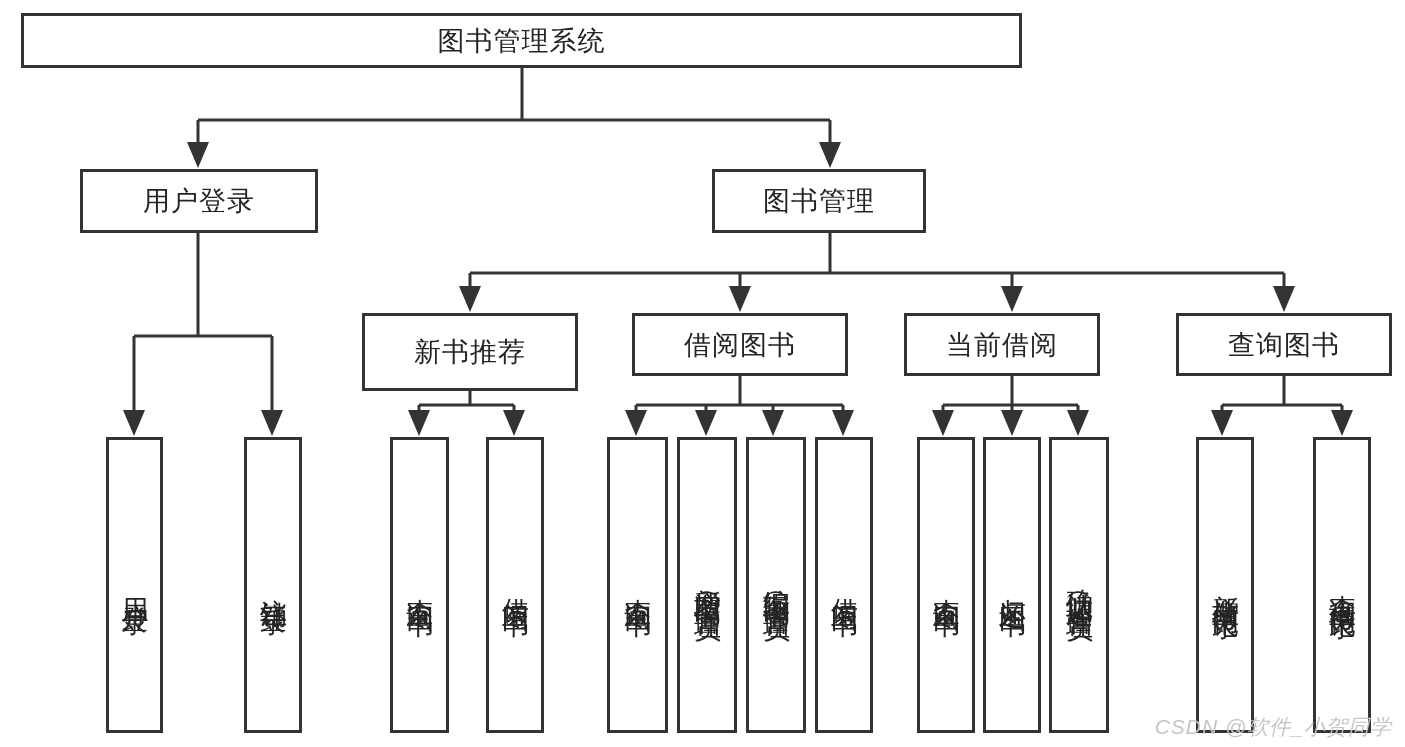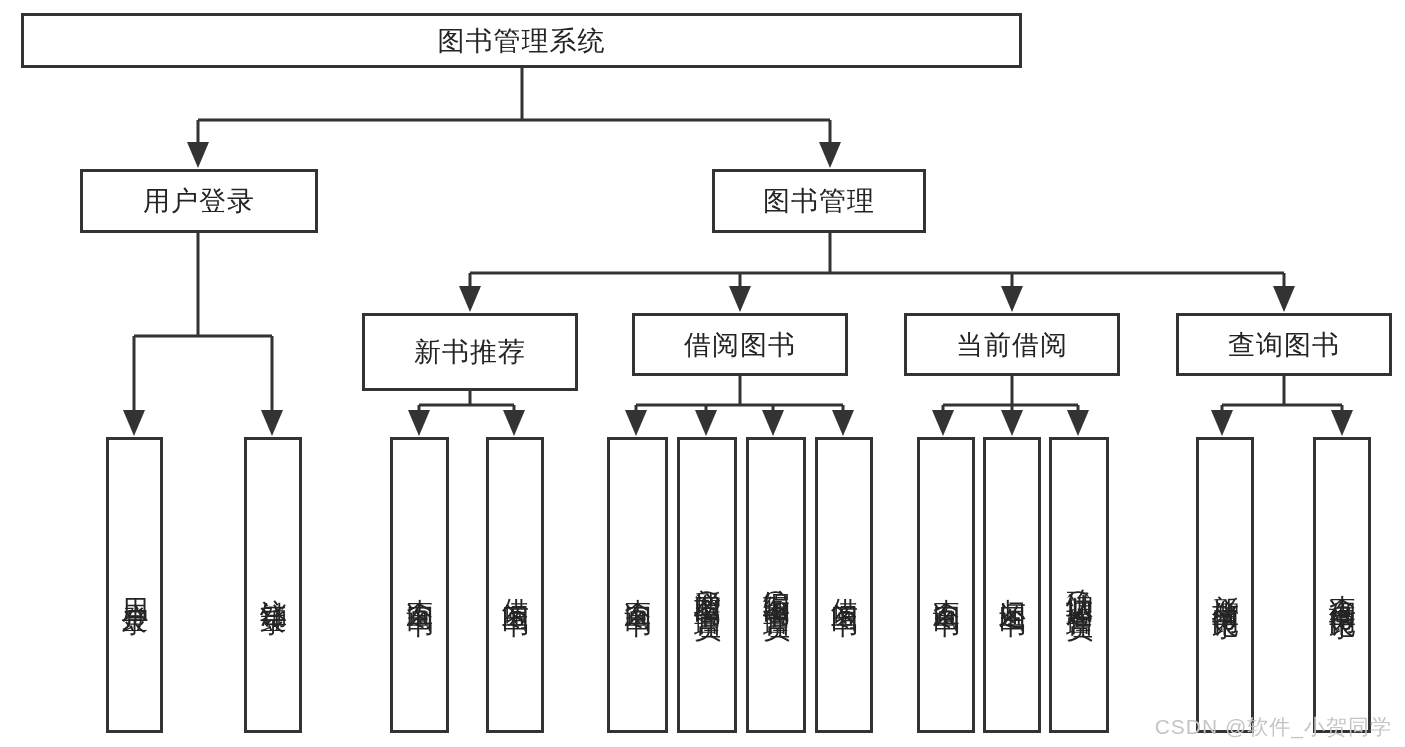--- a/index.html
+++ b/index.html
@@ -13,21 +13,21 @@
     display:flex;align-items:center;justify-content:center;z-index:1;
     font-size:27px;color:#242424;
   }
   .box.h{letter-spacing:1px;white-space:nowrap;}
   .box.v{
     writing-mode:vertical-rl;text-orientation:mixed;
     letter-spacing:4px;line-height:1;white-space:nowrap;
   }
   .watermark{
     position:absolute;right:13px;bottom:6px;z-index:2;
-    font-size:21px;letter-spacing:1px;color:#c5c5c5;white-space:nowrap;
+    font-size:21px;letter-spacing:1px;color:#c5c5c5;white-space:nowrap;font-style:italic;
   }
 </style>
 </head>
 <body>
 
 <div class="canvas">
 
   <svg class="connectors" width="1405" height="747" viewBox="0 0 1405 747">
     <path d="M522 66 V120 M198 120 H830 M198 120 V146 M830 120 V146
              M198 233 V336 M134 336 H272 M134 336 V414 M272 336 V414
@@ -59,21 +59,21 @@
     </g>
   </svg>
 
   <div class="box h" style="left:21px;top:13px;width:1001px;height:55px">图书管理系统</div>
 
   <div class="box h" style="left:80px;top:169px;width:238px;height:64px">用户登录</div>
   <div class="box h" style="left:712px;top:169px;width:214px;height:64px">图书管理</div>
 
   <div class="box h" style="left:362px;top:313px;width:216px;height:78px">新书推荐</div>
   <div class="box h" style="left:632px;top:313px;width:216px;height:63px">借阅图书</div>
-  <div class="box h" style="left:904px;top:313px;width:216px;height:63px">当前借阅</div>
+  <div class="box h" style="left:904px;top:313px;width:196px;height:63px">当前借阅</div>
   <div class="box h" style="left:1176px;top:313px;width:216px;height:63px">查询图书</div>
 
   <div class="box v" style="left:106px;top:437px;width:57px;height:296px">用户登录</div>
   <div class="box v" style="left:244px;top:437px;width:58px;height:296px">注销登录</div>
 
   <div class="box v" style="left:390px;top:437px;width:59px;height:296px">查询图书</div>
   <div class="box v" style="left:486px;top:437px;width:58px;height:296px">借阅图书</div>
 
   <div class="box v" style="left:607px;top:437px;width:61px;height:296px">查询图书</div>
   <div class="box v" style="left:677px;top:437px;width:60px;height:296px">新增图书（管理员）</div>

